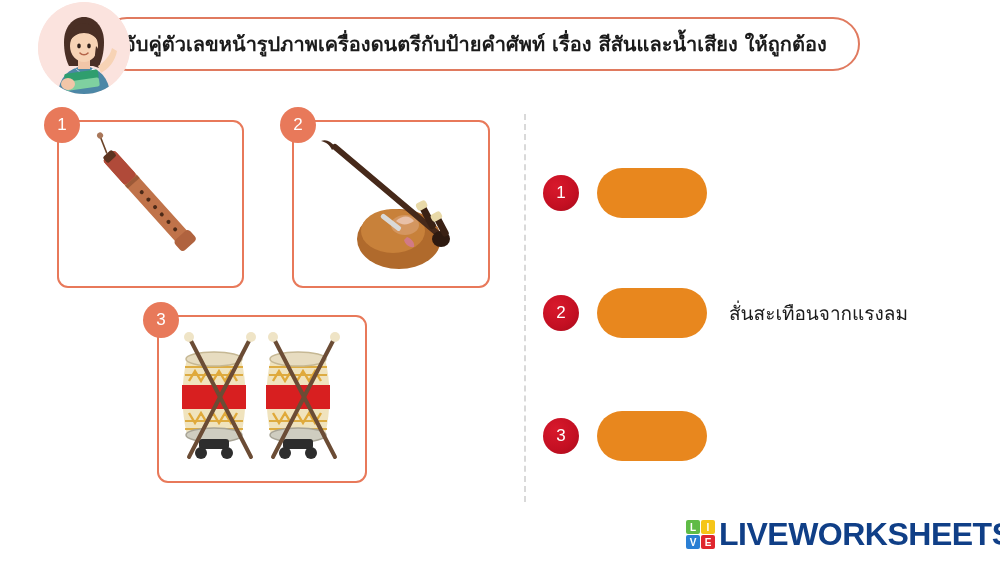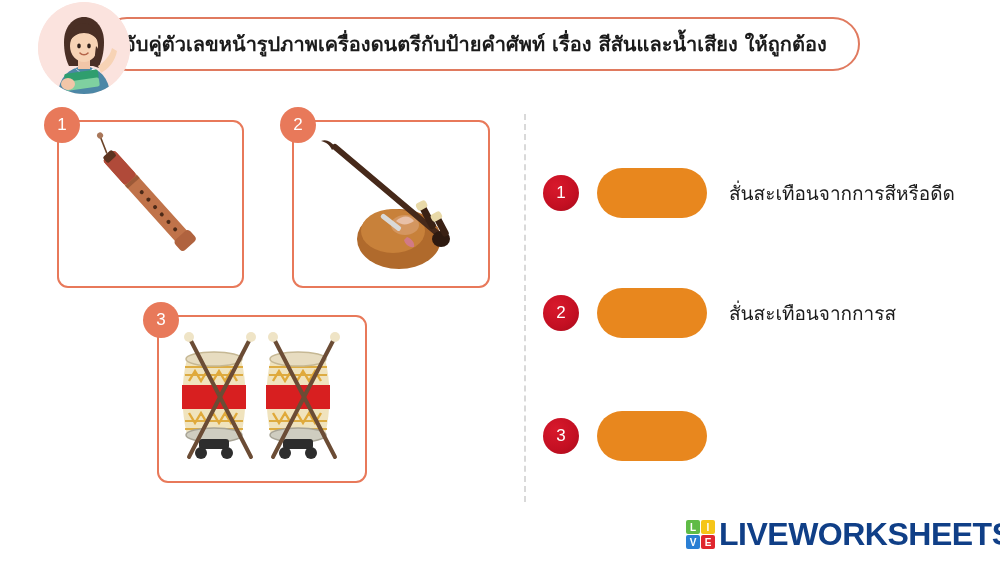--- a/index.html
+++ b/index.html
@@ -329,27 +329,26 @@
       </svg>
     </div>
   </div>
   <div id="badge-3" class="card-badge">3</div>
 
   <div id="divider"></div>
 
   <div id="answer-row-1" class="answer-row">
     <div class="answer-badge">1</div>
     <div class="answer-dropzone"></div>
-    <div class="answer-label">สั่นสะเทือนจากการสีหรือดีด</div>
   </div>
 
   <div id="answer-row-2" class="answer-row">
     <div class="answer-badge">2</div>
     <div class="answer-dropzone"></div>
-    <div class="answer-label">สั่นสะเทือนจากการส</div>
+    <div class="answer-label">สั่นสะเทือนจากแรงลม</div>
   </div>
 
   <div id="answer-row-3" class="answer-row">
     <div class="answer-badge">3</div>
     <div class="answer-dropzone"></div>
   </div>
 
   <div id="footer-logo">
     <div id="logo-tiles">
       <div id="logo-tile-l" class="logo-tile">L</div>

